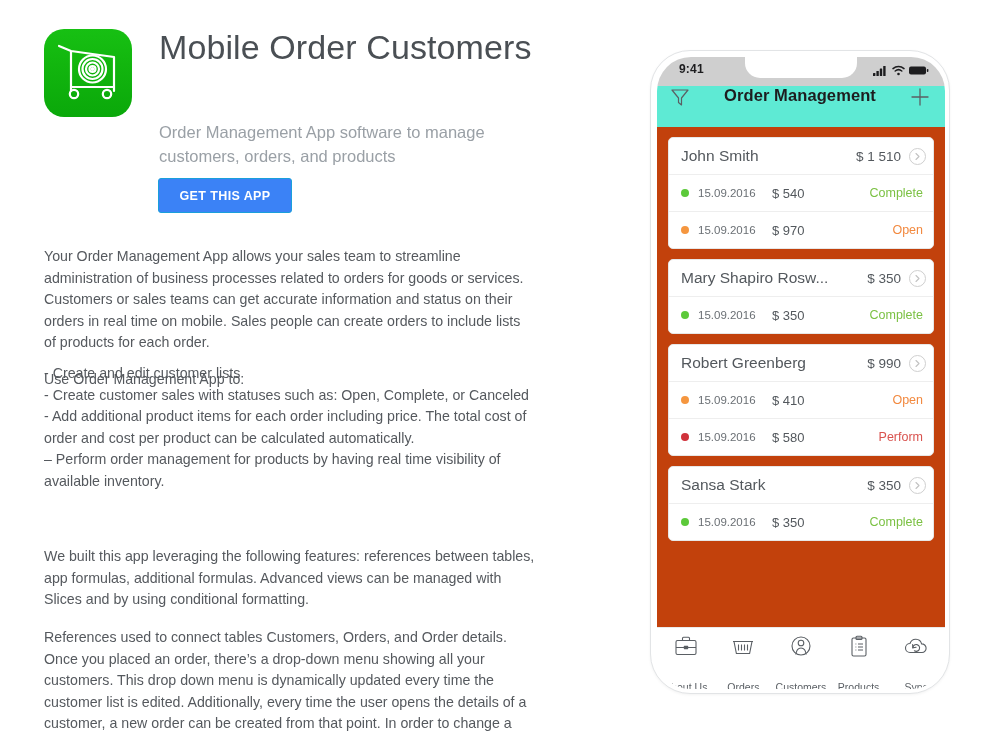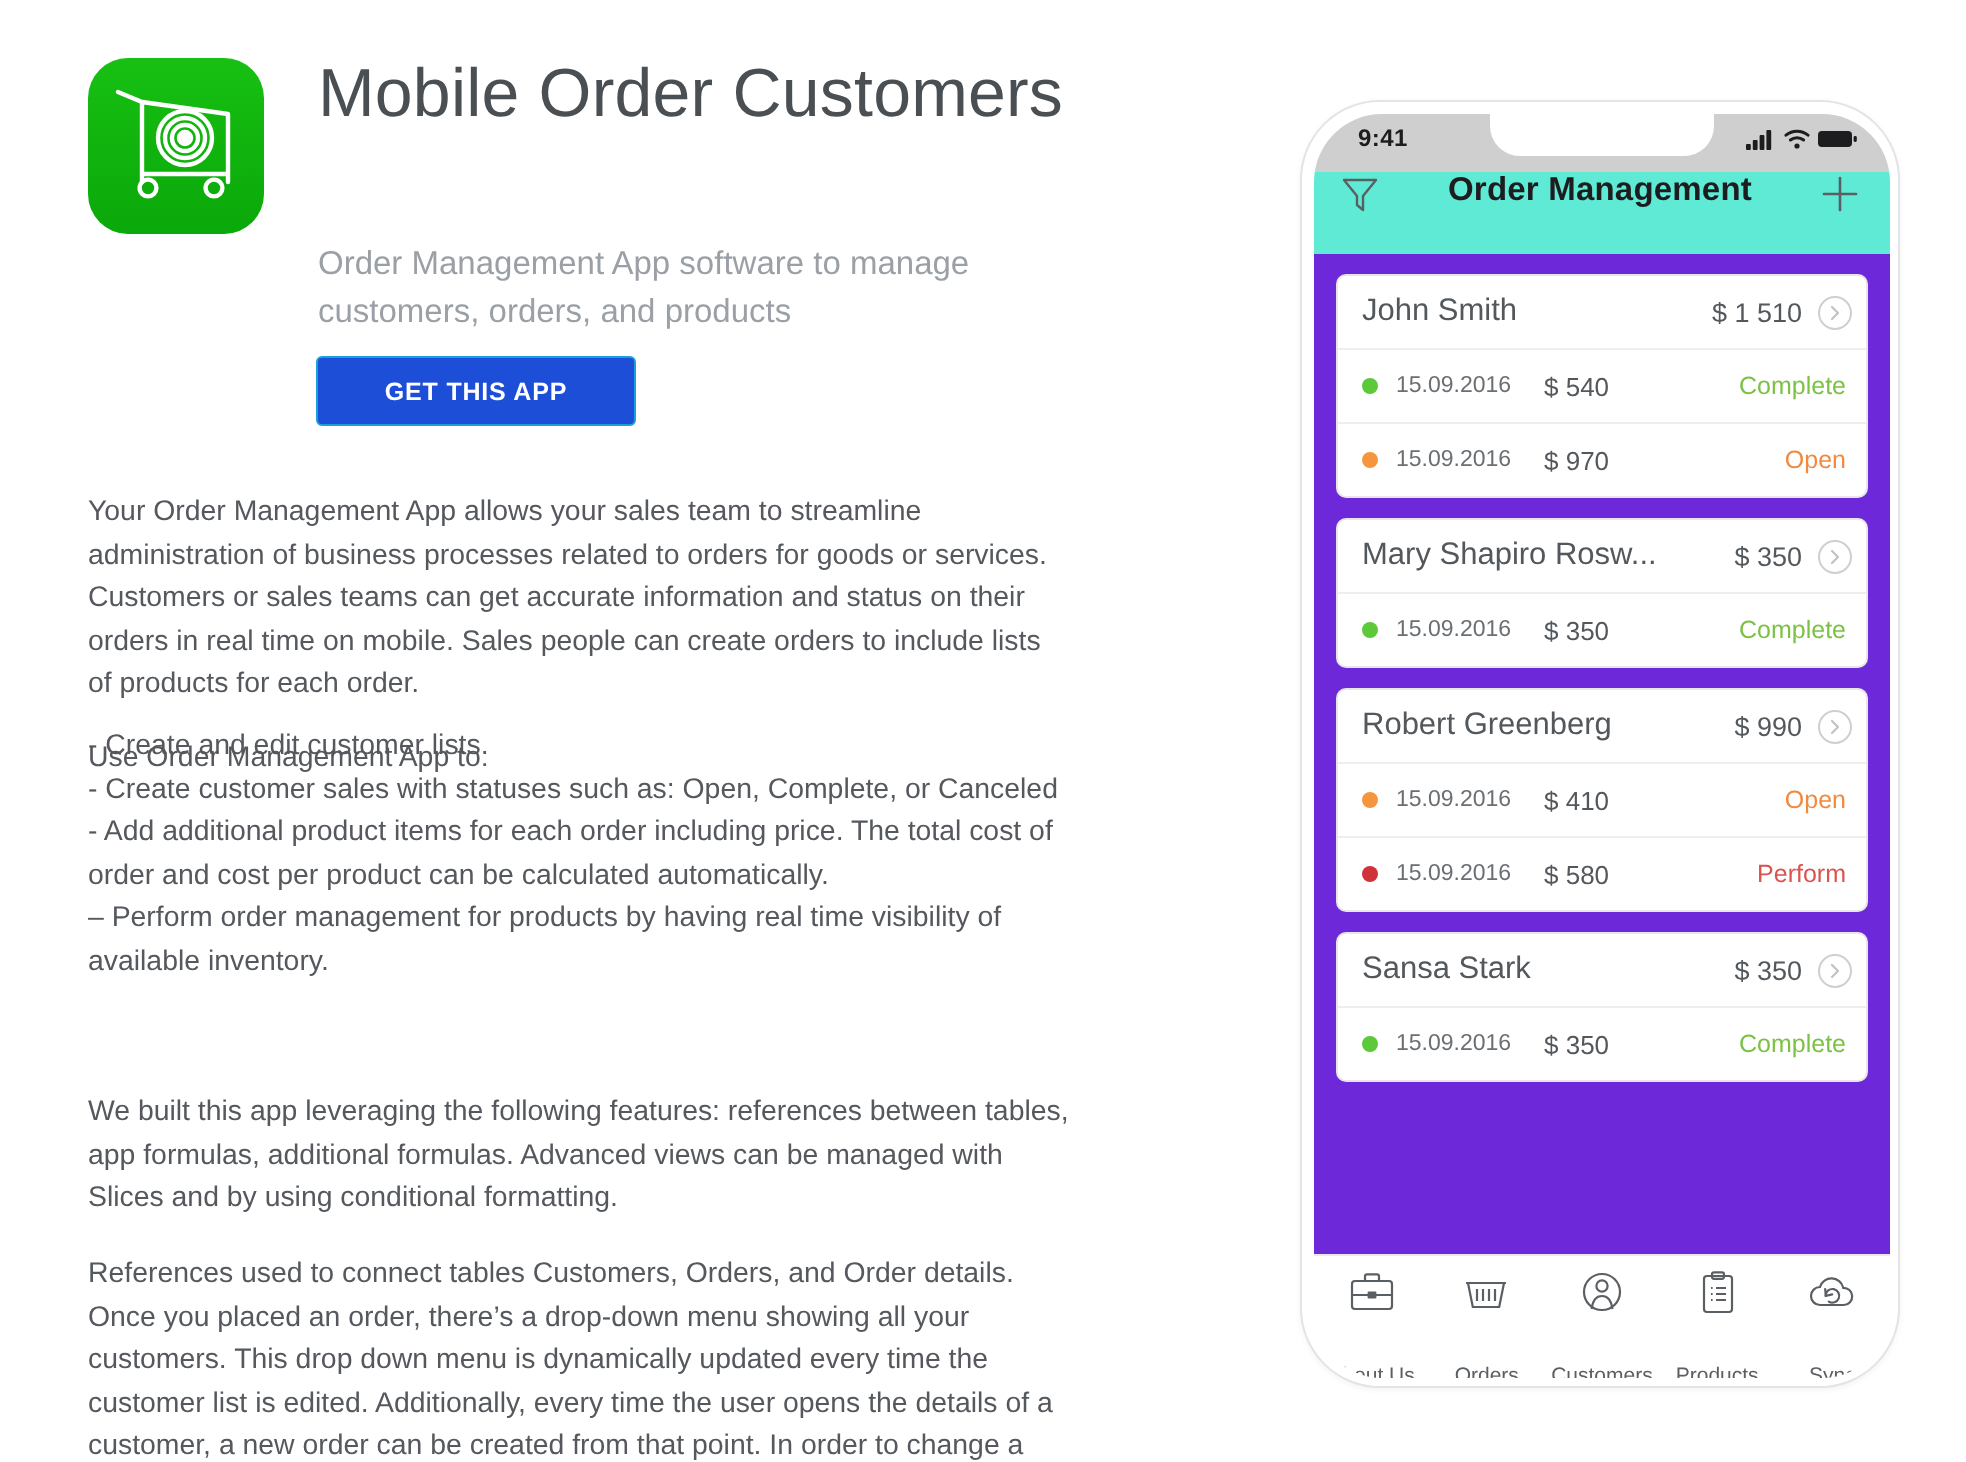--- a/index.html
+++ b/index.html
@@ -32,21 +32,21 @@
     position: absolute; left: 115px; top: 96px; width: 400px;
     font-size: 16.5px; line-height: 24px; color: #9aa0a6; font-weight: 400;
   }
 
   .btn-row { position: absolute; left: 158px; top: 178px; display: flex; gap: 12px; }
   .btn {
     height: 35px; display: flex; align-items: center; justify-content: center;
     font-size: 12.5px; font-weight: 700; letter-spacing: .4px;
     border-radius: 3px; cursor: pointer; white-space: nowrap;
   }
-  .btn-primary { background: #1d4ed8; color: #fff; width: 160px; border: 1px solid #1a9fdb; }
+  .btn-primary { background: #3b82f6; color: #fff; width: 134px; border: 1px solid #1a9fdb; }
   .btn-outline { background: #fff; color: #1a9fdb; width: 161px; border: 1.5px solid #1a9fdb; }
 
   .body-text { position: absolute; left: 44px; width: 492px; color: #5c6166; }
   .p  { font-size: 14.2px; line-height: 21.5px; color: #55595e; }
   .p + .p { margin-top: 15px; }
   .list-block { font-size: 14.2px; line-height: 21.5px; color: #55595e; }
   .h2 {
     font-size: 20.5px; line-height: 28px; font-weight: 400; color: #41464b;
     letter-spacing: .1px;
   }
@@ -81,21 +81,21 @@
 
   .navbar {
     height: 41px; background: #5eead4;
     display: flex; justify-content: space-between;
     padding: 0 14px 16px 12px;
   }
   .nav-title { font-size: 16.5px; font-weight: 700; color: #1d1d1f; letter-spacing: .1px; }
 
   .screen {
     position: absolute; left: 0; top: 70px; right: 0; bottom: 62px;
-    background: #6d28d9; padding: 10px 11px 0 11px;
+    background: #c2410c; padding: 10px 11px 0 11px;
   }
 
   .card {
     background: #fff; border: 1px solid #e7e7e7; border-radius: 5px;
     margin-bottom: 10px; overflow: hidden;
   }
   .cust-row {
     height: 36px; display: flex; align-items: center;
     padding: 0 7px 0 12px; gap: 8px;
   }

